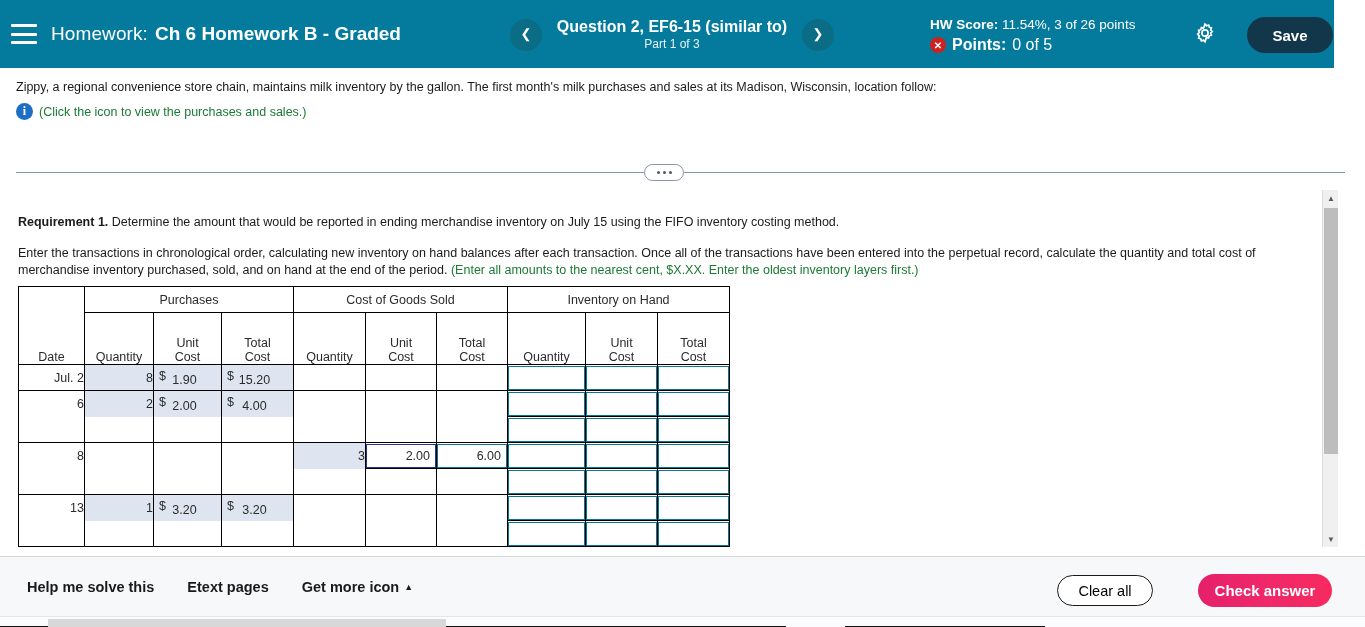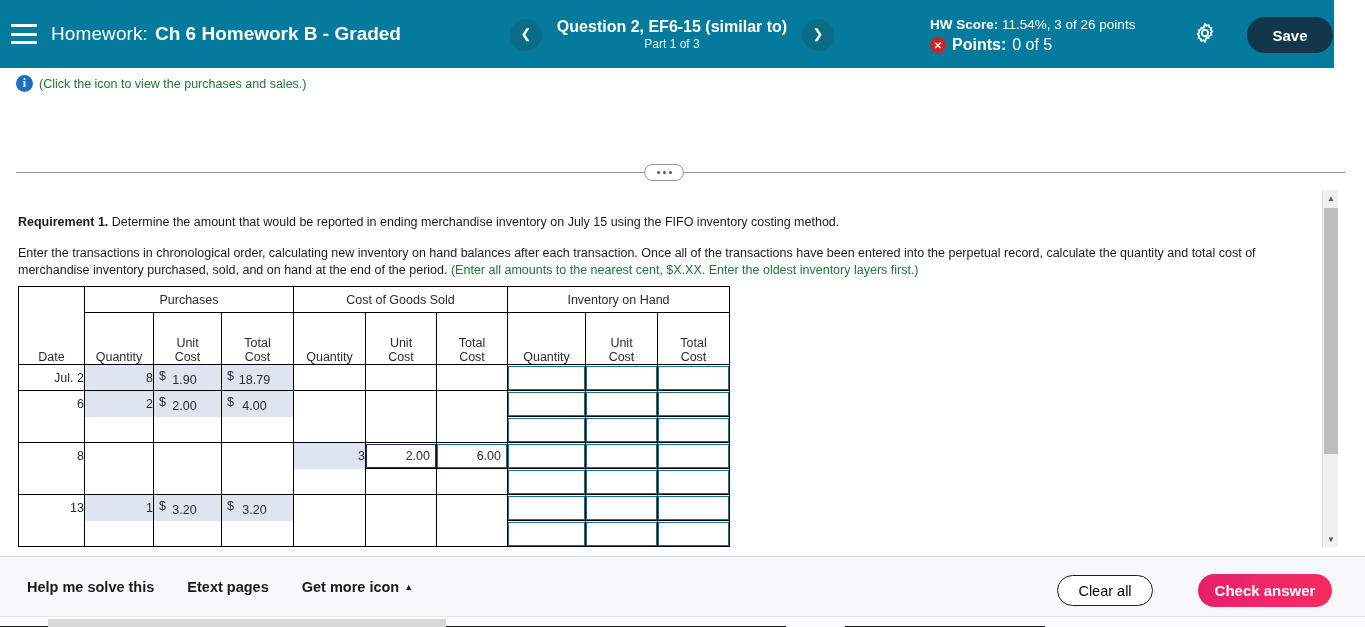--- a/index.html
+++ b/index.html
@@ -266,20 +266,21 @@
     <svg width="24" height="24" viewBox="0 0 24 24" fill="none" stroke="#ffffff" stroke-width="1.7">
       <circle cx="12" cy="12" r="3.1"></circle>
       <path d="M12 3.2l1.5 1.6 2.1-.7.7 2.1 2.1.7-.7 2.1 1.6 1.5-1.6 1.5.7 2.1-2.1.7-.7 2.1-2.1-.7L12 20.8l-1.5-1.6-2.1.7-.7-2.1-2.1-.7.7-2.1L4.7 13l1.6-1.5-.7-2.1 2.1-.7.7-2.1 2.1.7z"></path>
     </svg>
   </span>
 
   <button class="save-btn">Save</button>
 </div>
 
 <div class="stmt">
+  <div class="stmt-p">Zippy, a regional convenience store chain, maintains milk inventory by the gallon. The first month's milk purchases and sales at its Madison, Wisconsin, location follow:</div>
   <div class="info-row">
     <span class="info-icon">i</span>
     <span class="info-text">(Click the icon to view the purchases and sales.)</span>
   </div>
 </div>
 
 <div class="divider-wrap">
   <div class="divider-line"></div>
   <div class="dots-pill">
       <i></i>
@@ -344,21 +345,21 @@
 
       <tr>
         <td class="c-date datacell datecell">Jul. 2</td>
         <td class="c-qty datacell shade rt plain-val">8</td>
         <td class="c-unit datacell shade dollar-cell">
           <span class="dsym">$</span>
           <span class="dval">1.90</span>
         </td>
         <td class="c-total datacell shade dollar-cell">
           <span class="dsym">$</span>
-          <span class="dval">18.79</span>
+          <span class="dval">15.20</span>
         </td>
         <td class="c-qty2 datacell"></td>
         <td class="c-unit2 datacell"></td>
         <td class="c-total2 datacell"></td>
         <td class="c-qty3 datacell cellbox">
           <span class="inp"></span>
         </td>
         <td class="c-unit3 datacell cellbox">
           <span class="inp"></span>
         </td>

